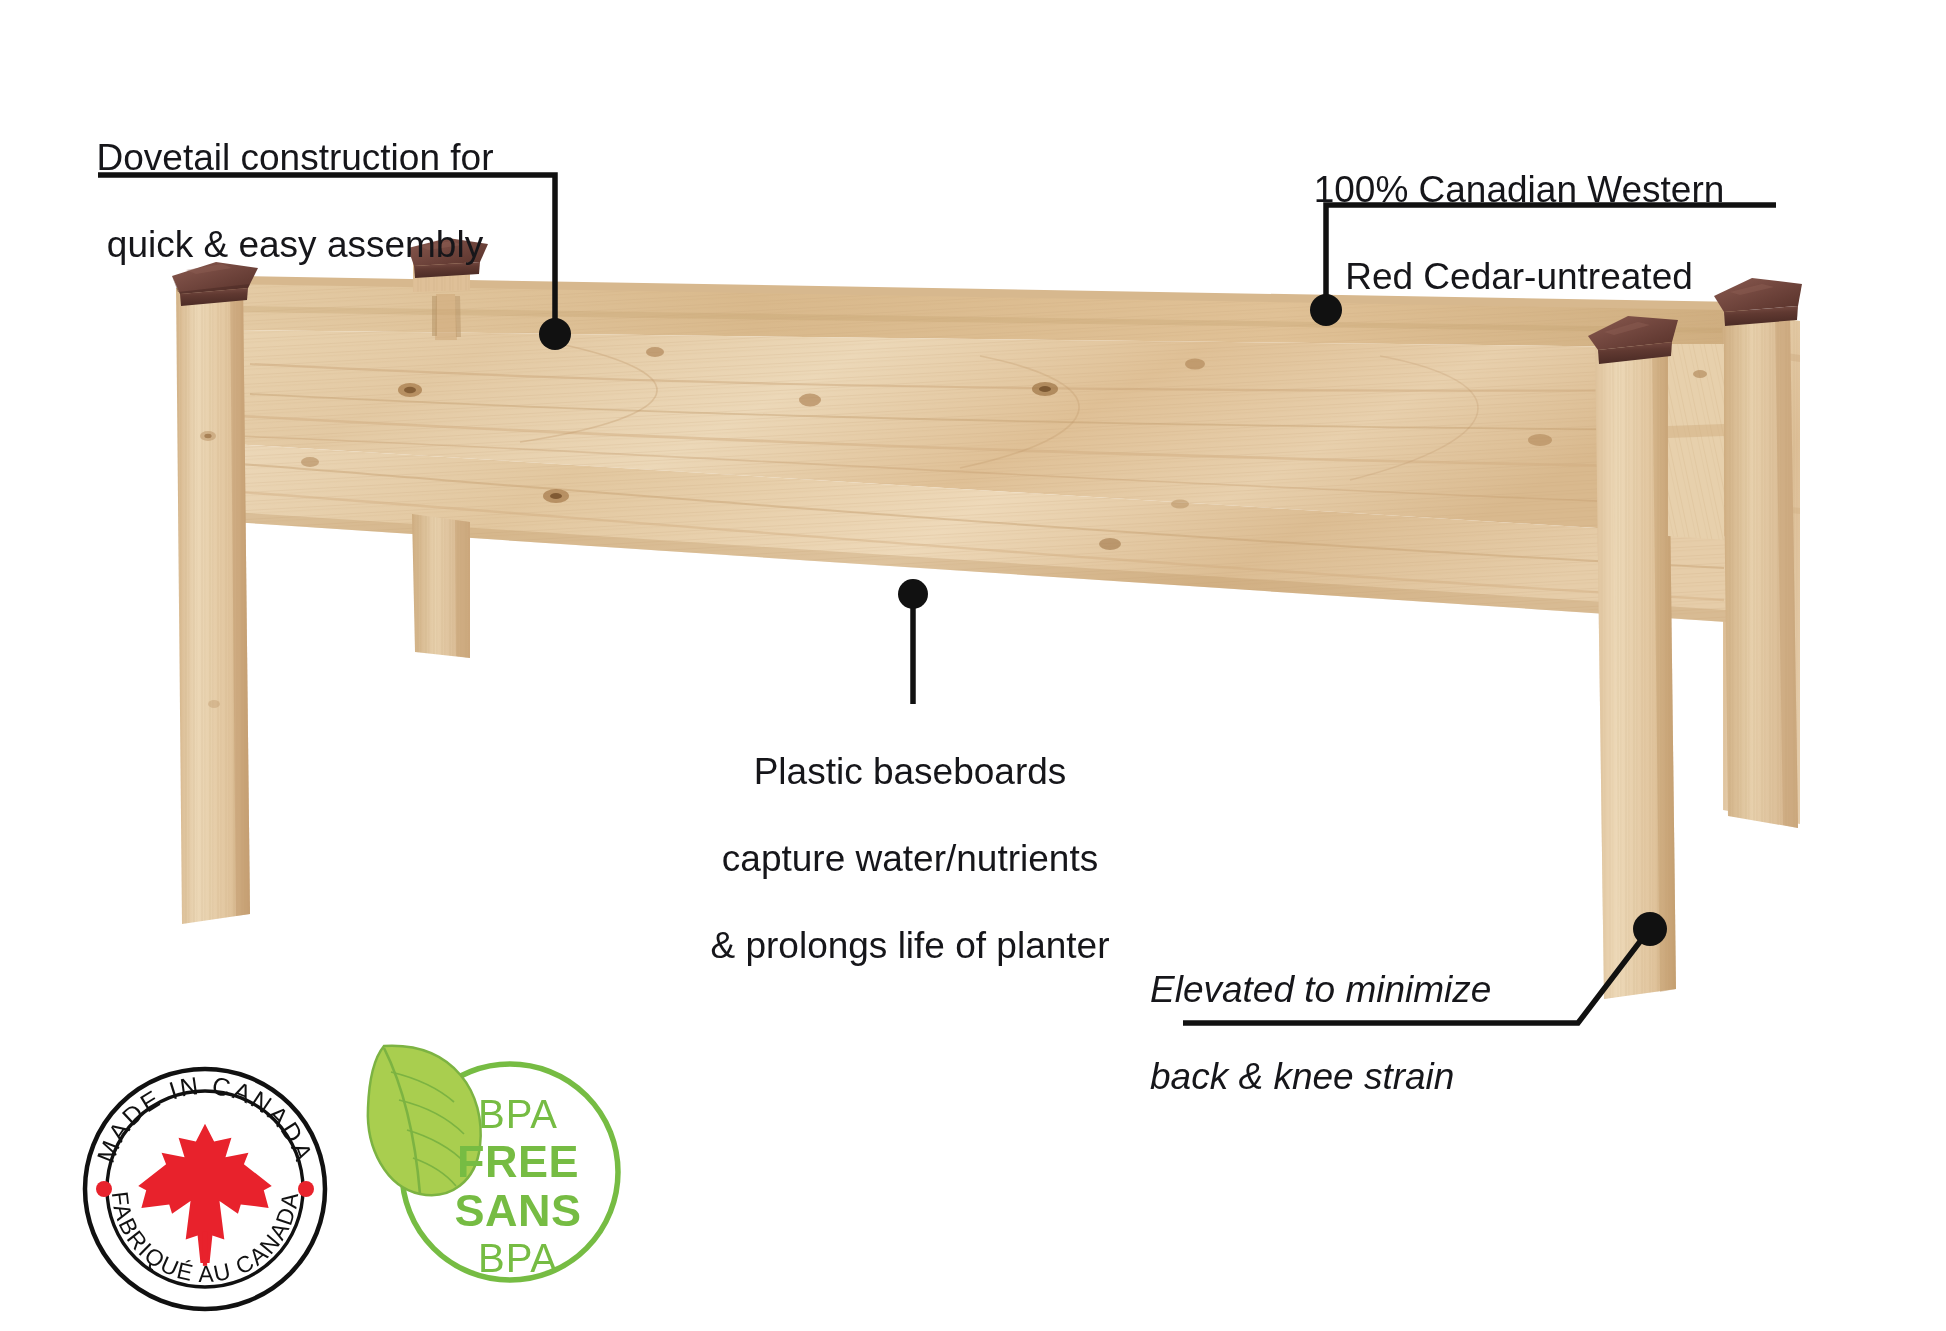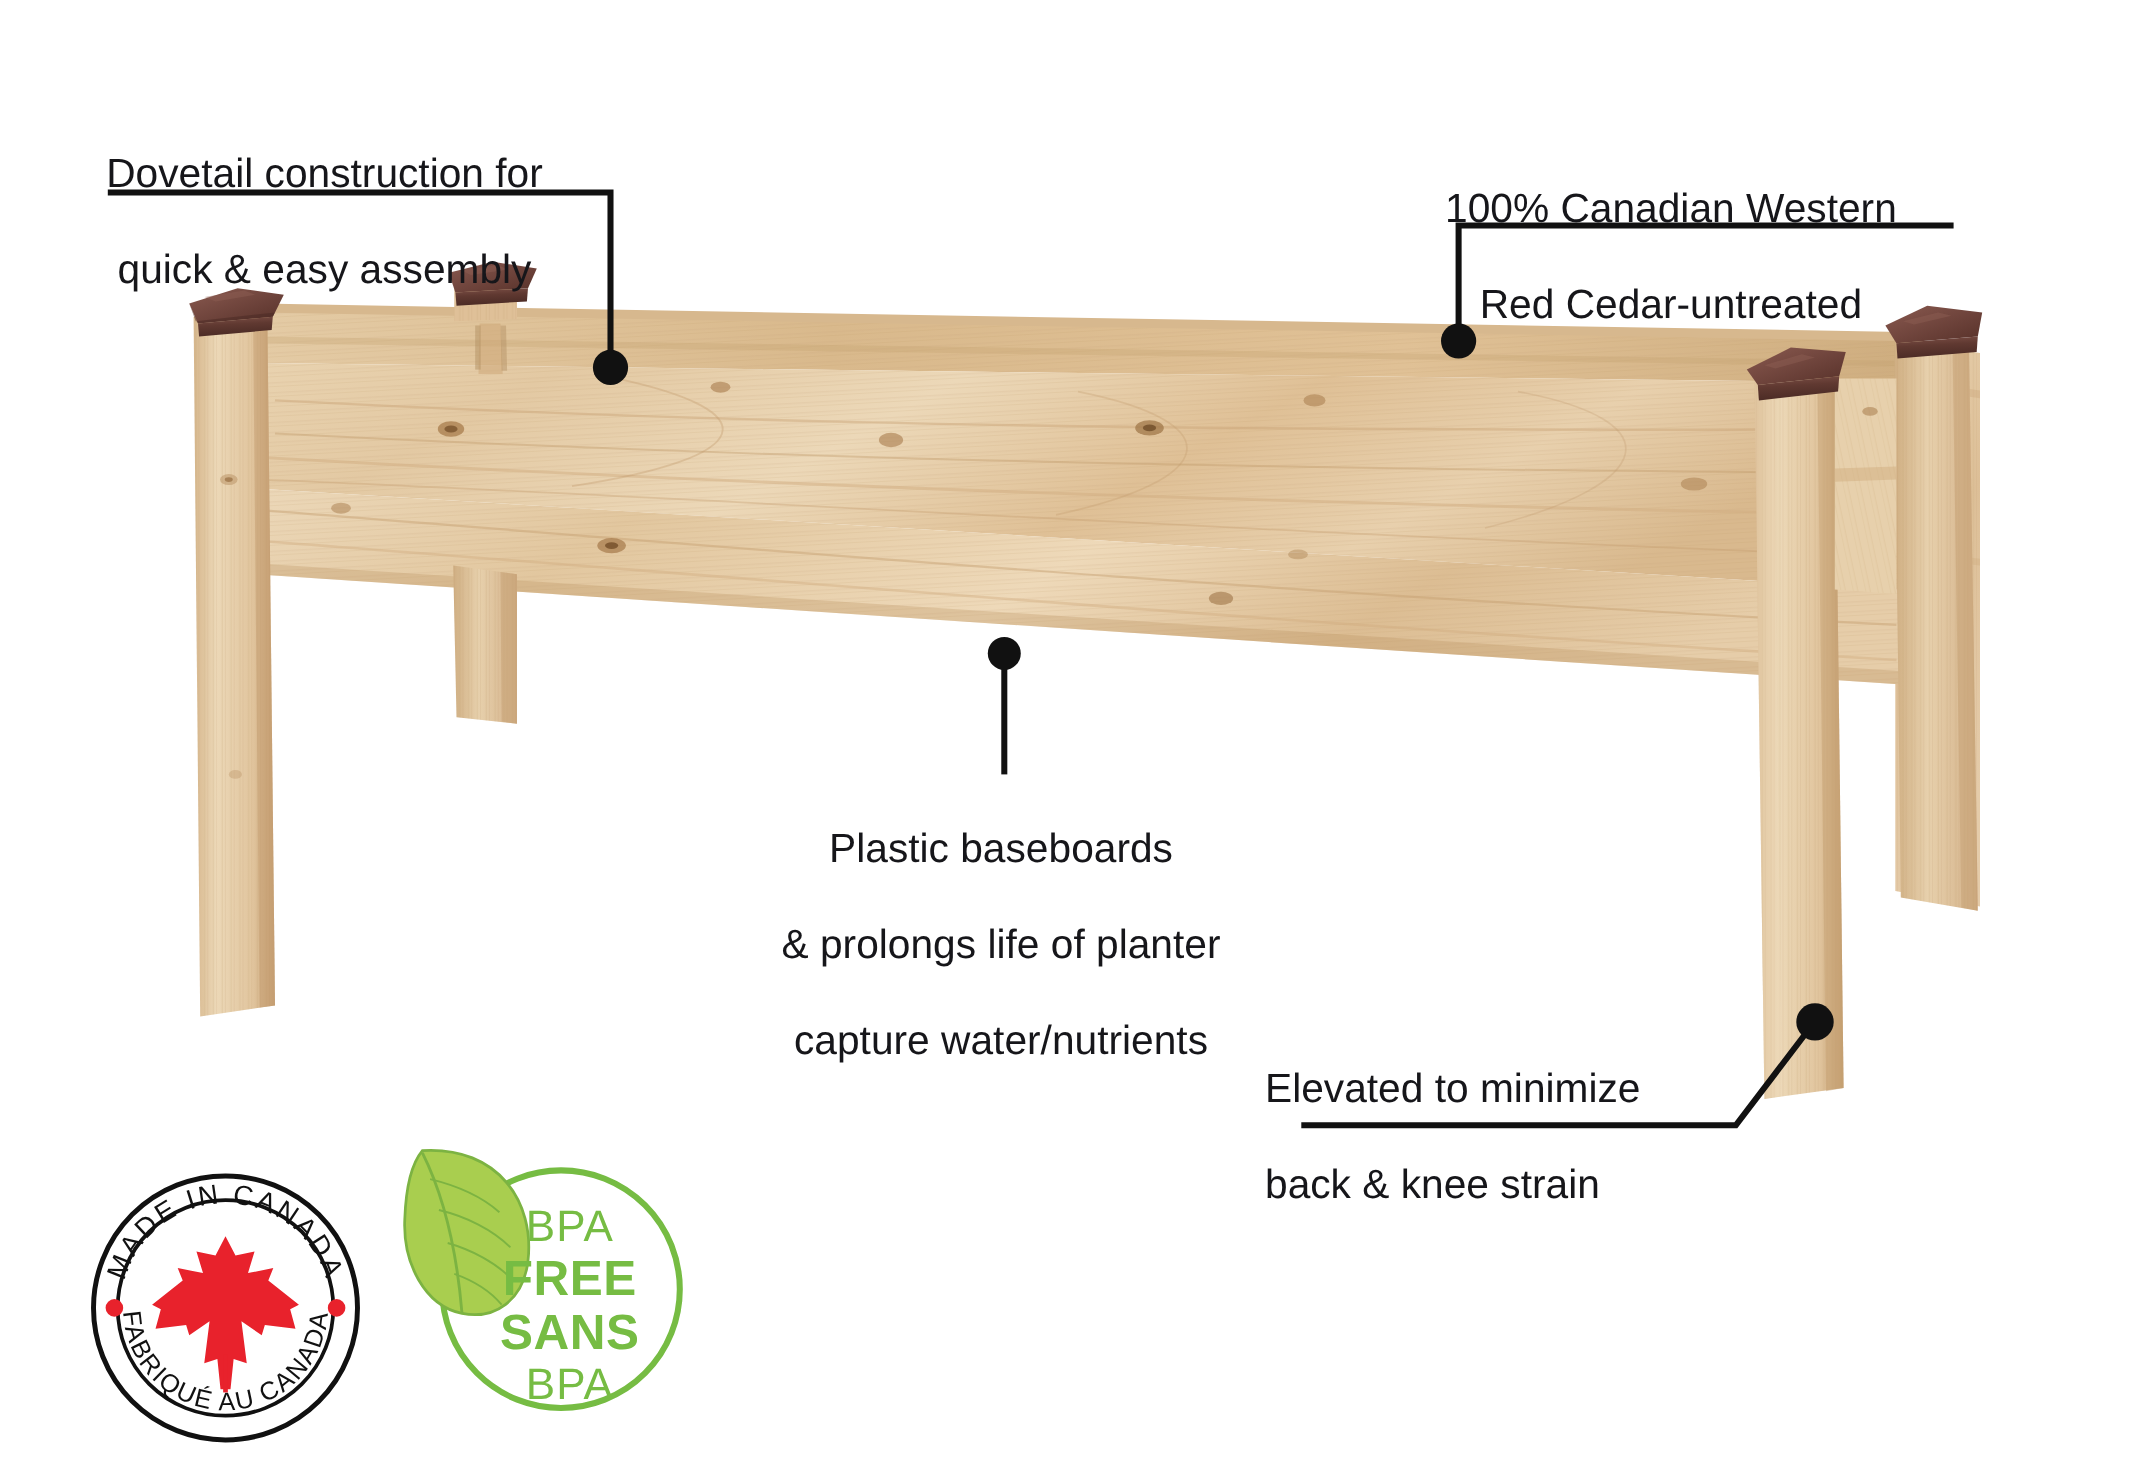--- a/index.html
+++ b/index.html
@@ -8,21 +8,21 @@
 
   #stage{position:absolute;inset:0;width:1946px;height:1331px;background:#fff;margin-top:44px;}
 
   
   .callout{position:absolute;line-height:1.18;color:#16161a;white-space:pre-line;}
   .callout .ln{display:block;}
 
   #callout-dovetail{left:60px;top:48px;width:470px;text-align:center;font-size:37px;}
   #callout-cedar{left:1284px;top:80px;width:470px;text-align:center;font-size:37px;}
   #callout-baseboards{left:630px;top:662px;width:560px;text-align:center;font-size:37px;}
-  #callout-elevated{left:1150px;top:880px;width:440px;text-align:left;font-size:37px;}
+  #callout-elevated{left:1150px;top:880px;width:440px;text-align:left;font-size:37px;font-style:italic;}
 
   
   #leaders,#planter,#badges{position:absolute;left:0;top:0;width:1946px;height:1331px;}
   #leaders{pointer-events:none;}
 
   .leader-line{stroke:#111;stroke-width:5.5;fill:none;stroke-linecap:butt;stroke-linejoin:miter;}
   .leader-dot{fill:#111;}
 
   
   #badge-canada{position:absolute;left:80px;top:1020px;width:250px;height:250px;}
@@ -264,22 +264,22 @@
     <span class="ln">quick &amp; easy assembly</span>
   </div>
 
   <div class="callout" id="callout-cedar">
     <span class="ln">100% Canadian Western</span>
     <span class="ln">Red Cedar-untreated</span>
   </div>
 
   <div class="callout" id="callout-baseboards">
     <span class="ln">Plastic baseboards</span>
+    <span class="ln">capture water/nutrients</span>
     <span class="ln">&amp; prolongs life of planter</span>
-    <span class="ln">capture water/nutrients</span>
   </div>
 
   <div class="callout" id="callout-elevated">
     <span class="ln">Elevated to minimize</span>
     <span class="ln">back &amp; knee strain</span>
   </div>
 
   <svg id="badge-canada" viewBox="0 0 250 250">
     <defs>
       <path id="arcTop" d="M 30,125 A 95,95 0 0 1 220,125"></path>

